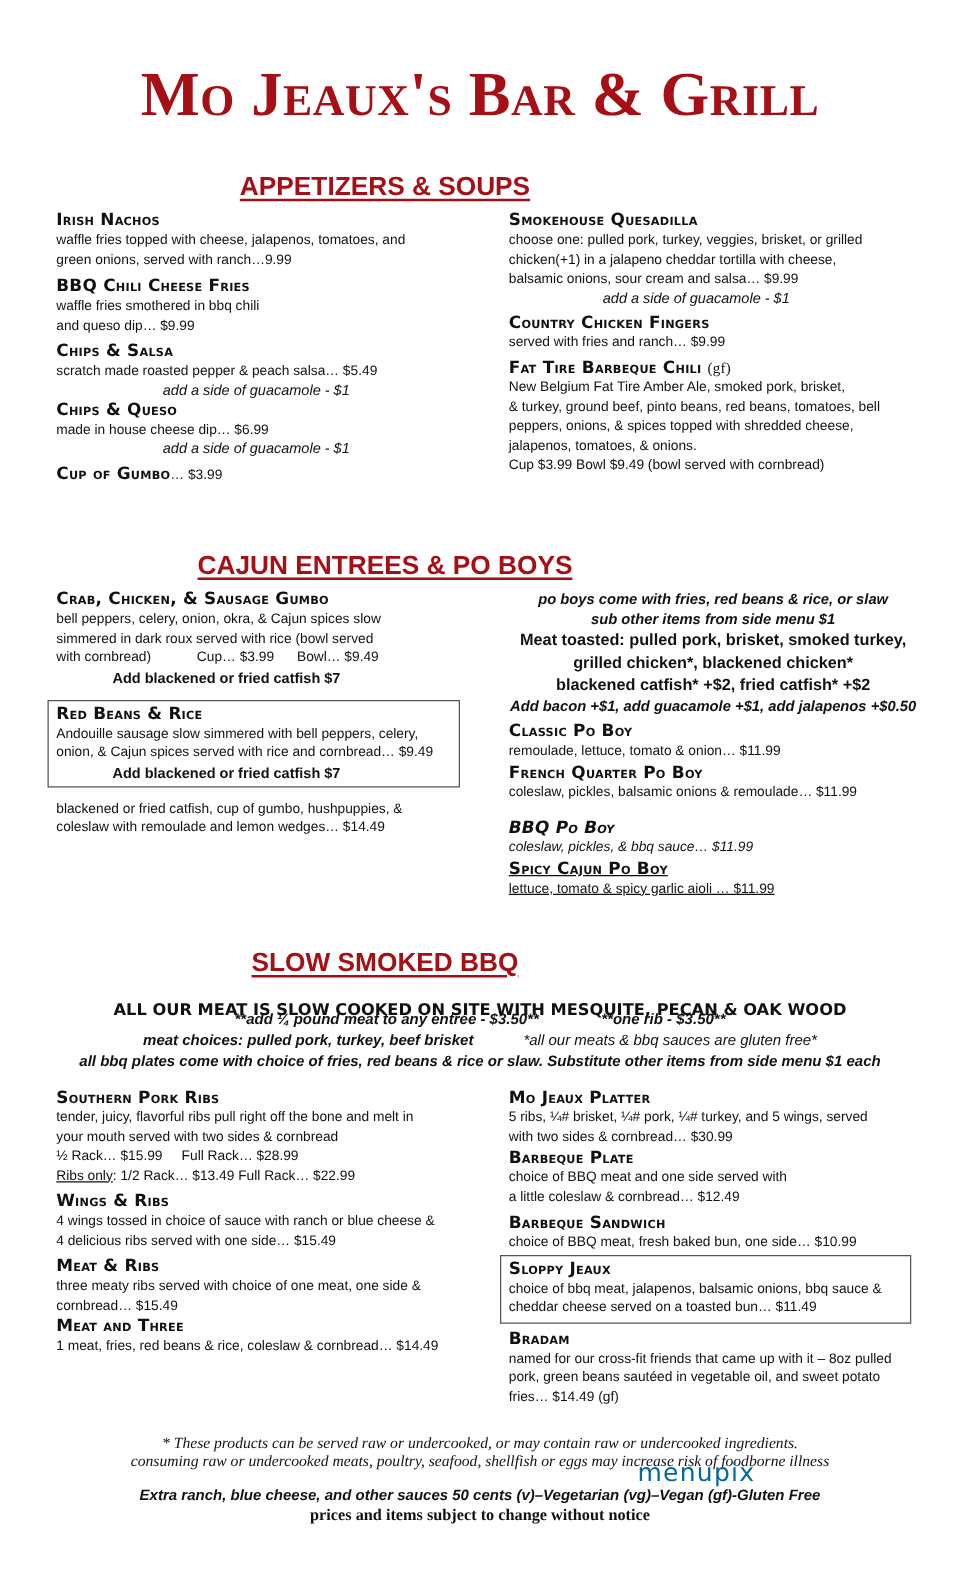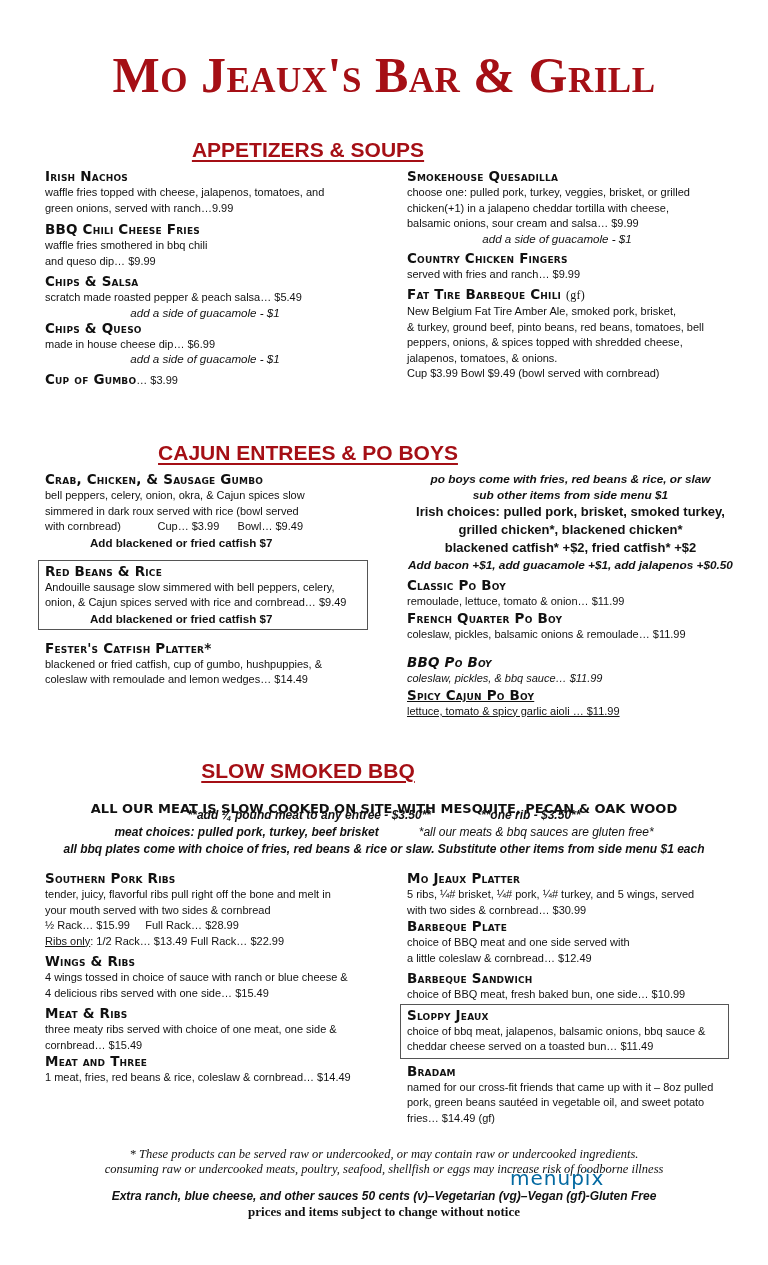--- a/index.html
+++ b/index.html
@@ -111,31 +111,30 @@
     <div class="desc" style="white-space:pre;">with cornbread)            Cup… $3.99      Bowl… $9.49</div>
     <div class="bold-note" style="padding-left:45px;">Add blackened or fried catfish $7</div>
   </div>
   <div class="item boxed" style="margin-top:10px; width:316px;">
     <div class="name">Red Beans &amp; Rice</div>
     <div class="desc">Andouille sausage slow simmered with bell peppers, celery,</div>
     <div class="desc">onion, &amp; Cajun spices served with rice and cornbread… $9.49</div>
     <div class="bold-note" style="padding-left:45px;">Add blackened or fried catfish $7</div>
   </div>
   <div class="item" style="margin-top:10px; padding-left:7px;">
-    <div class="name">Fester's Catfish Platter*</div>
     <div class="desc">blackened or fried catfish, cup of gumbo, hushpuppies, &amp;</div>
     <div class="desc">coleslaw with remoulade and lemon wedges… $14.49</div>
   </div>
 </div>
 
 <div class="col" style="left:398px; top:471px; width:345px;">
   <div>
     <div class="intro">po boys come with fries, red beans &amp; rice, or slaw</div>
     <div class="intro">sub other items from side menu $1</div>
-    <div class="intro-big">Irish choices: pulled pork, brisket, smoked turkey,</div>
+    <div class="intro-big">Meat toasted: pulled pork, brisket, smoked turkey,</div>
     <div class="intro-big">grilled chicken*, blackened chicken*</div>
     <div class="intro-big">blackened catfish* +$2,  fried catfish* +$2</div>
     <div class="intro">Add bacon +$1, add guacamole +$1, add jalapenos +$0.50</div>
   </div>
   <div style="padding-left:9px; margin-top:4px;">
     <div class="item">
       <div class="name">Classic Po Boy</div>
       <div class="desc">remoulade, lettuce, tomato &amp; onion… $11.99</div>
     </div>
     <div class="item">

